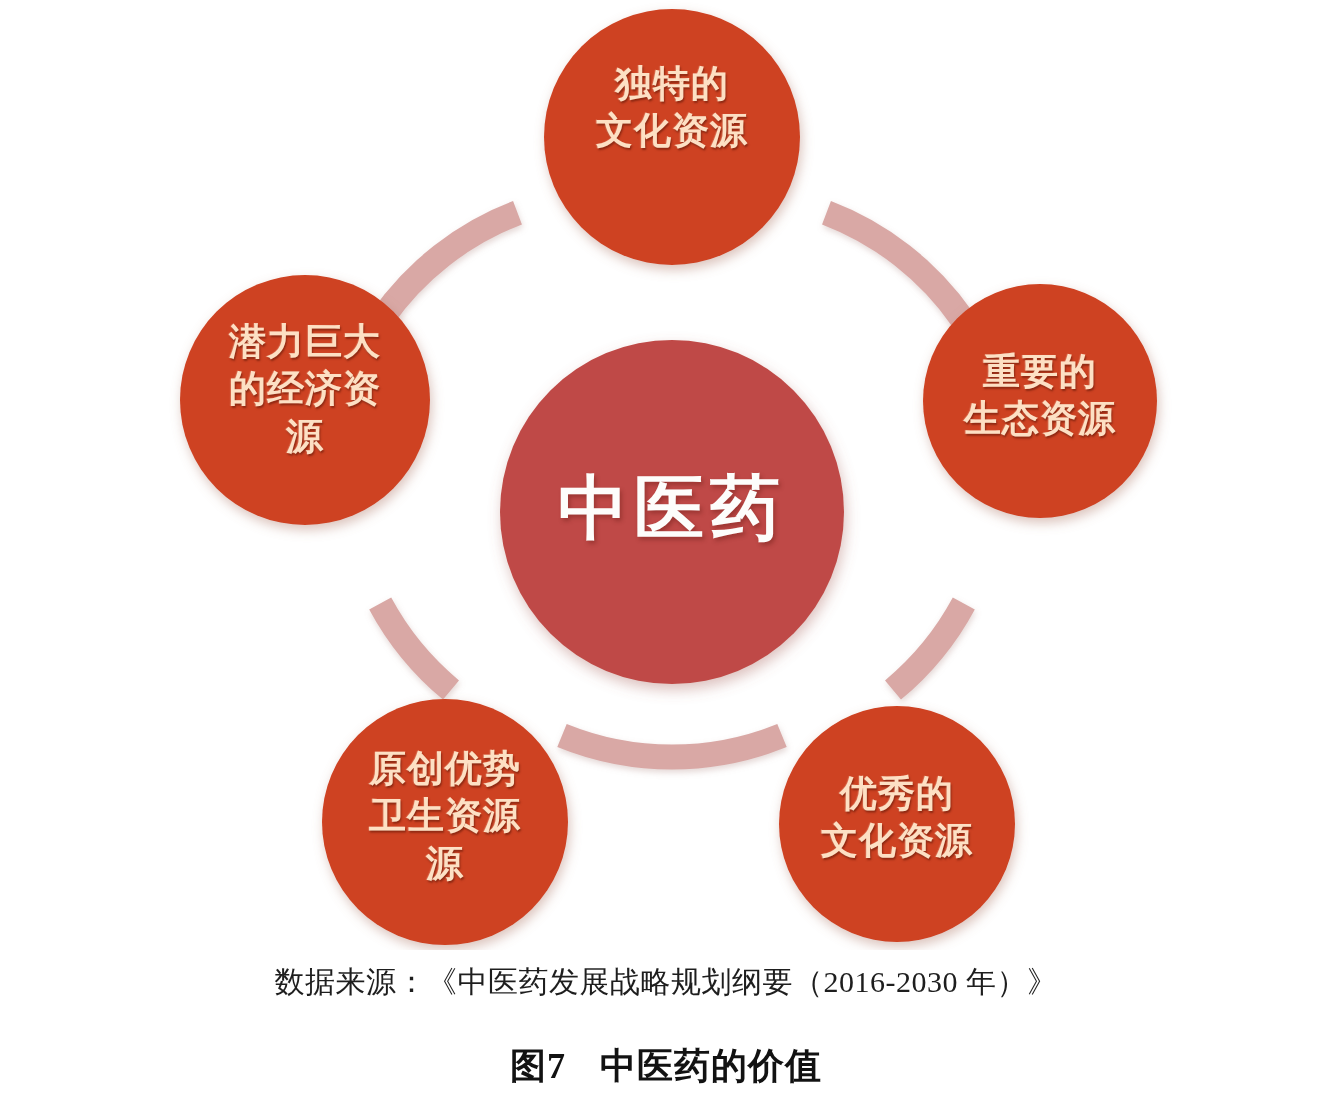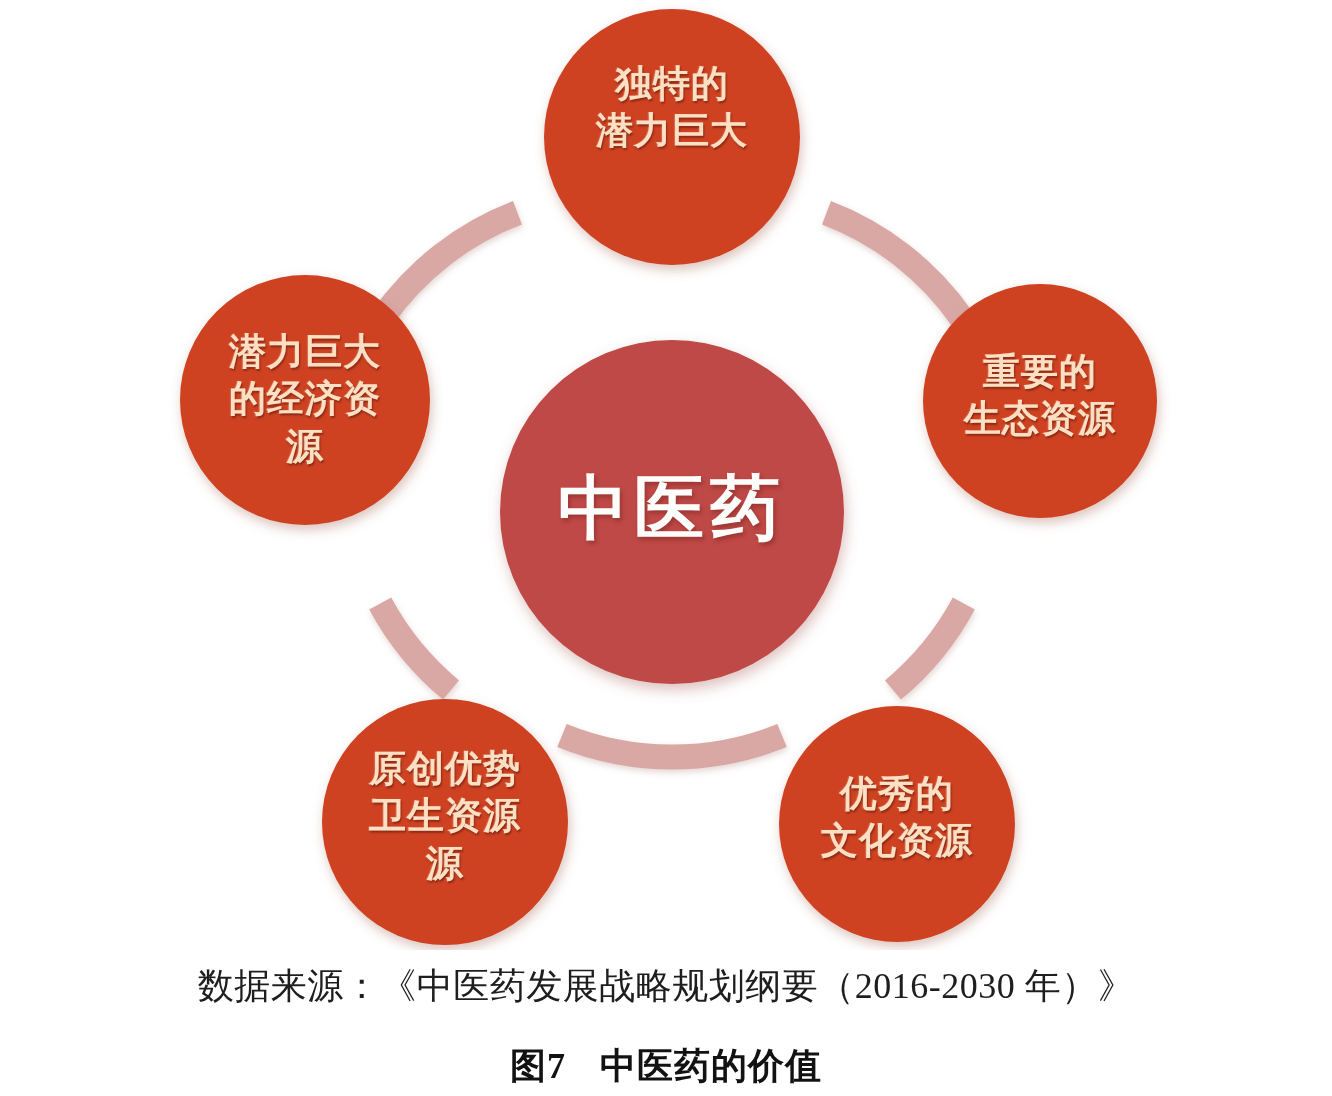--- a/index.html
+++ b/index.html
@@ -68,21 +68,21 @@
     font-family: "Liberation Sans", "DejaVu Sans", sans-serif;
   }
 
   
   #source-note {
     position: absolute;
     left: 0;
     top: 962px;
     width: 1332px;
     text-align: center;
-    font-size: 36px;
+    font-size: 30px;
     color: #1e1e1e;
     font-family: "Liberation Serif", "DejaVu Serif", serif;
     letter-spacing: 0.5px;
   }
   #figure-title {
     position: absolute;
     left: 0;
     top: 1042px;
     width: 1332px;
     text-align: center;
@@ -129,33 +129,33 @@
       <circle cx="672" cy="512" r="172" fill="#bf4a46" filter="url(#center-shadow)"></circle>
 
       <circle cx="672" cy="137" r="128" fill="#ce4220" filter="url(#soft-shadow)"></circle>
       <circle cx="1040" cy="401" r="117" fill="#ce4220" filter="url(#soft-shadow)"></circle>
       <circle cx="897" cy="824" r="118" fill="#ce4220" filter="url(#soft-shadow)"></circle>
       <circle cx="445" cy="822" r="123" fill="#ce4220" filter="url(#soft-shadow)"></circle>
       <circle cx="305" cy="400" r="125" fill="#ce4220" filter="url(#soft-shadow)"></circle>
     </svg>
 
     <div class="node-label outer" style="left:522px; top:60px; width:300px;">独特的
-潜力巨大</div>
+文化资源</div>
 
     <div class="node-label outer" style="left:895px; top:348px; width:290px;">重要的
 生态资源</div>
 
     <div class="node-label outer" style="left:752px; top:770px; width:290px;">优秀的
 文化资源</div>
 
     <div class="node-label outer" style="left:300px; top:745px; width:290px;">原创优势
 卫生资源
 源</div>
 
-    <div class="node-label outer" style="left:160px; top:328px; width:290px;">潜力巨大
+    <div class="node-label outer" style="left:160px; top:318px; width:290px;">潜力巨大
 的经济资
 源</div>
 
     <div class="center-label" style="left:472px; top:466px; width:400px;">中医药</div>
   </div>
 
   <div id="source-note">数据来源：《中医药发展战略规划纲要（2016-2030 年）》</div>
 
   <div id="figure-title">
     <span>图7</span><span class="fig-gap"></span><span>中医药的价值</span>

